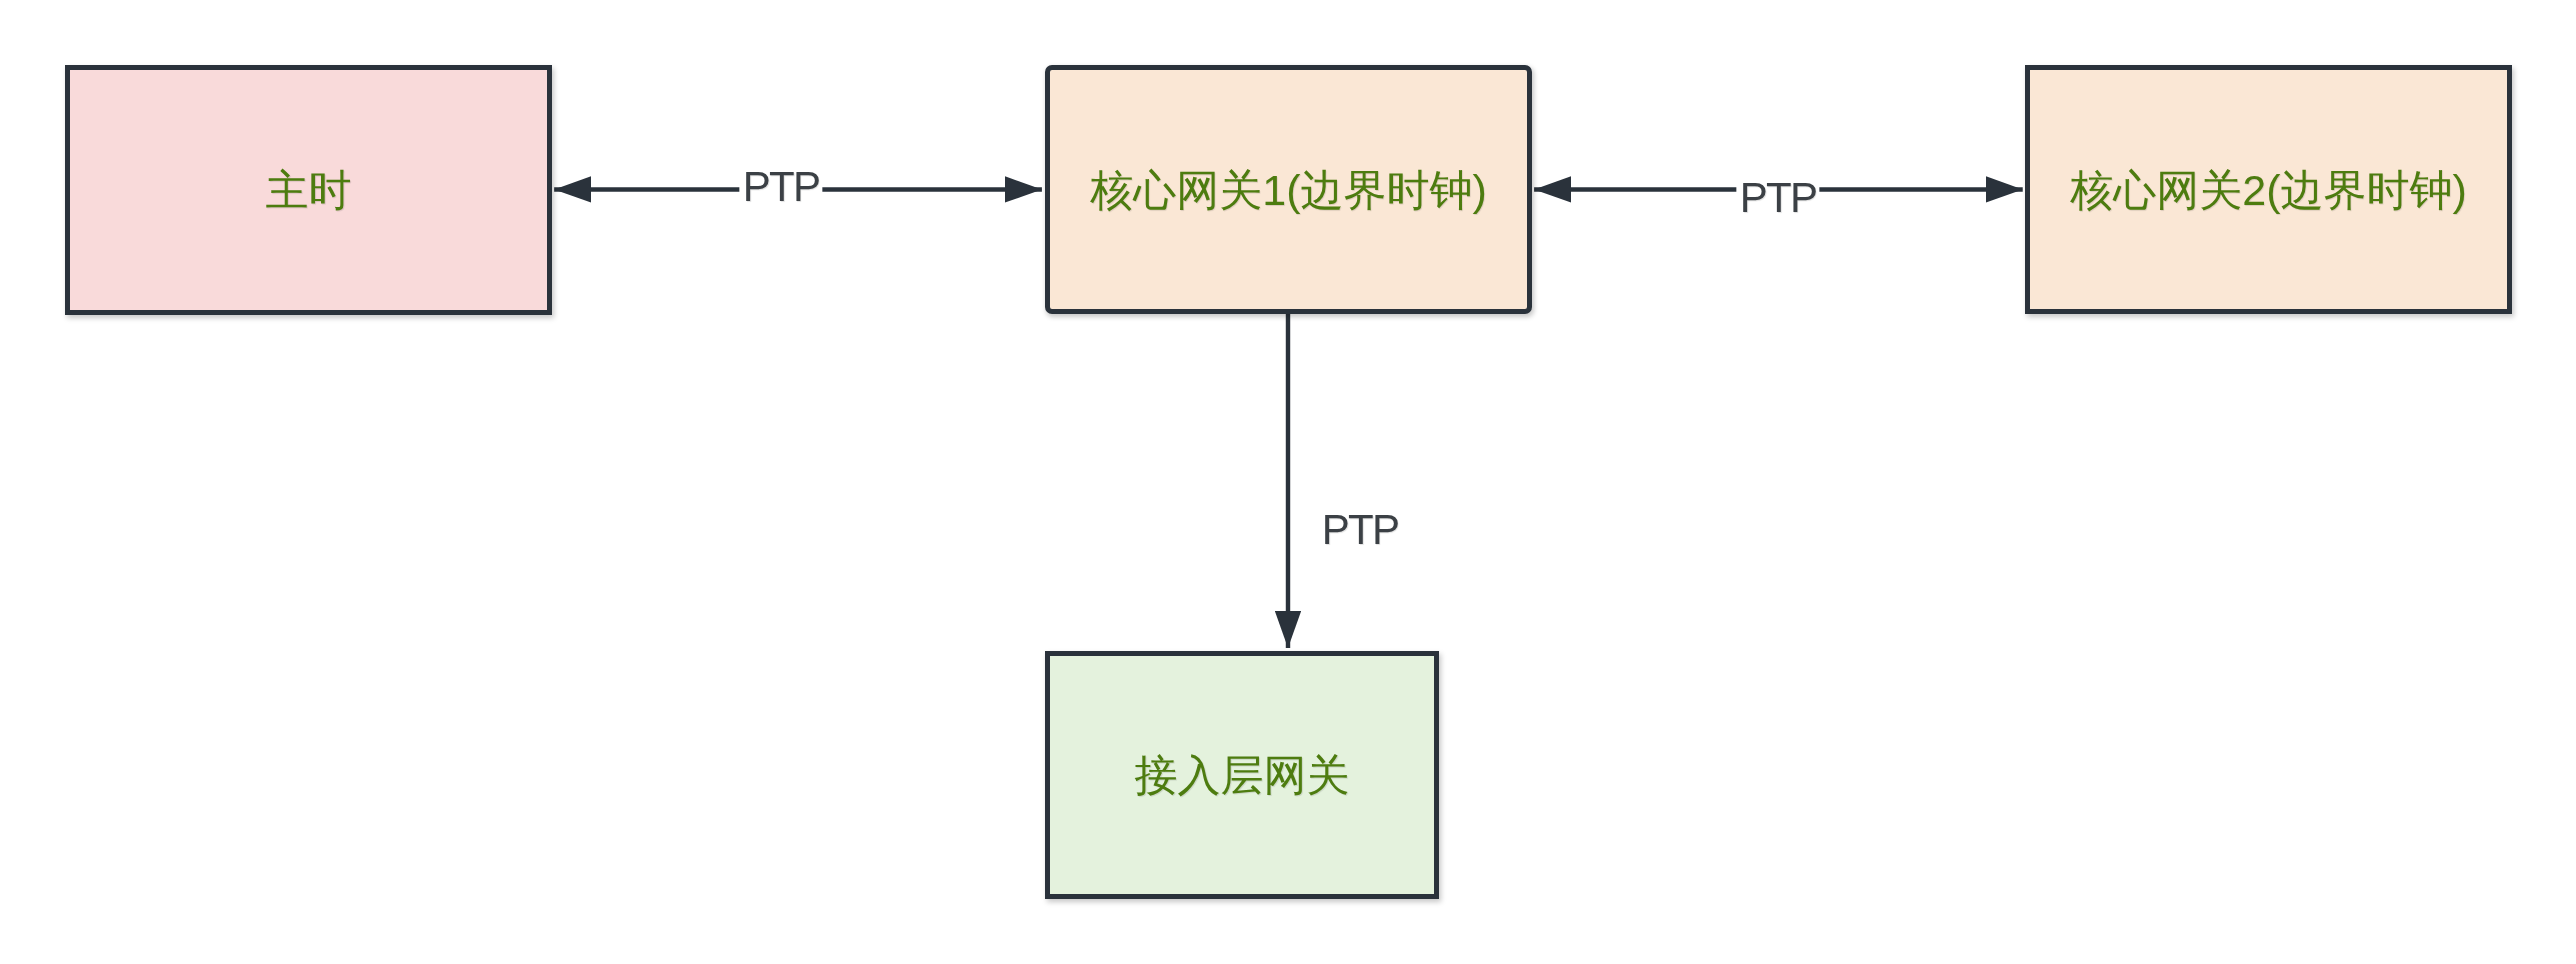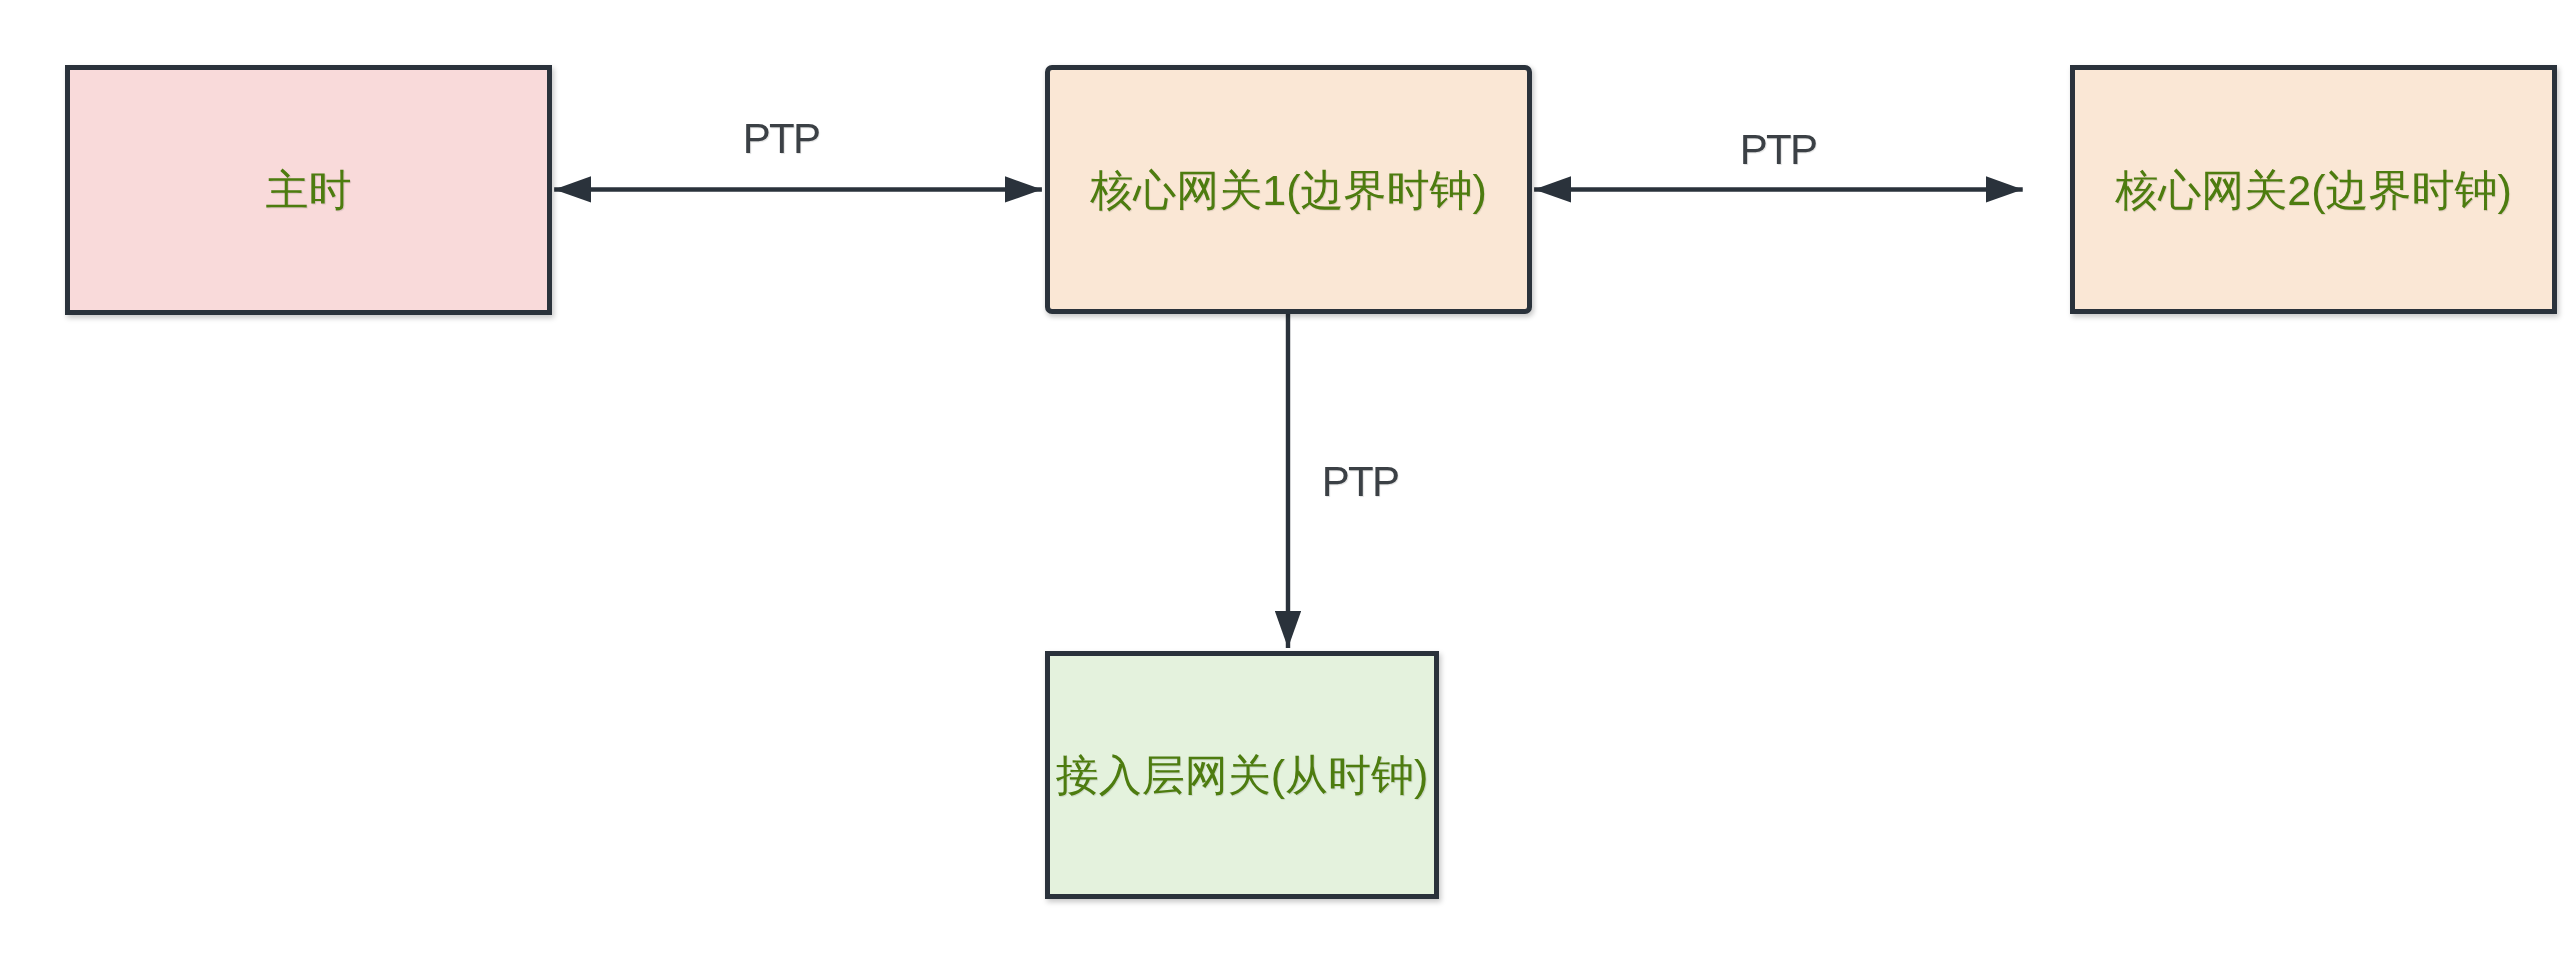--- a/index.html
+++ b/index.html
@@ -26,35 +26,36 @@
     justify-content: center;
     text-align: center;
     color: #4d7c0f;
     font-size: 43px;
     line-height: 66px;
     box-shadow: 1.8px 2.7px 5.3px rgba(0,0,0,0.22);
     text-shadow: 0.9px 0.9px 0.9px rgba(0,0,0,0.12);
   }
   .node-master  { left: 65px;   top: 65px;  width: 487px; height: 250px; }
   .node-core1   { left: 1045px; top: 65px;  width: 487px; height: 249px; }
-  .node-core2   { left: 2025px; top: 65px;  width: 487px; height: 249px; margin-left: 45px; }
+  .node-core2   { left: 2025px; top: 65px;  width: 487px; height: 249px; }
   .node-access  { left: 1045px; top: 651px; width: 394px; height: 248px; }
 
   
   .edge-label {
     position: absolute;
     transform: translate(-50%, -50%);
     color: #3b4045;
     font-size: 42px;
     letter-spacing: -1.8px;
     line-height: 1;
     white-space: nowrap;
     background: #ffffff;
     padding: 0 3.5px;
     text-shadow: 0.9px 0.9px 0.9px rgba(0,0,0,0.12);
+    margin-top: 48px;
   }
   .edge-label-1 { left: 781px;  top: 139px; }
   .edge-label-2 { left: 1778px; top: 150px; }
   .edge-label-3 { left: 1360px; top: 482px; }
 
   
   #edges-svg {
     position: absolute;
     left: 0; top: 0;
     width: 2576px;
@@ -87,21 +88,20 @@
     <span>(边界时钟)</span>
   </div>
 
   <div class="node node-core2" style="background-color: rgb(250, 231, 213);">
     <span>核心网关2</span>
     <span>(边界时钟)</span>
   </div>
 
   <div class="node node-access" style="background-color: rgb(228, 242, 221);">
     <span>接入层网关</span>
-    <span>(从时钟)</span>
   </div>
 
   <div class="edge-label edge-label-1">PTP</div>
   <div class="edge-label edge-label-2">PTP</div>
   <div class="edge-label edge-label-3">PTP</div>
 
 </div>
 
 
 </body></html>

